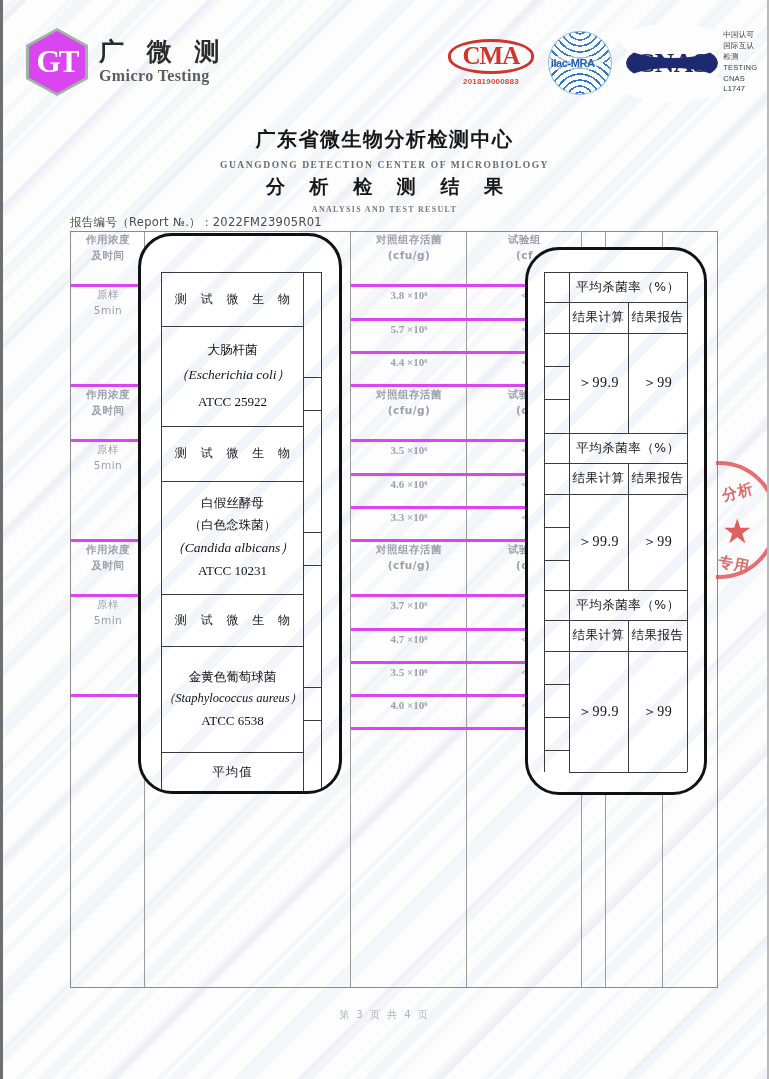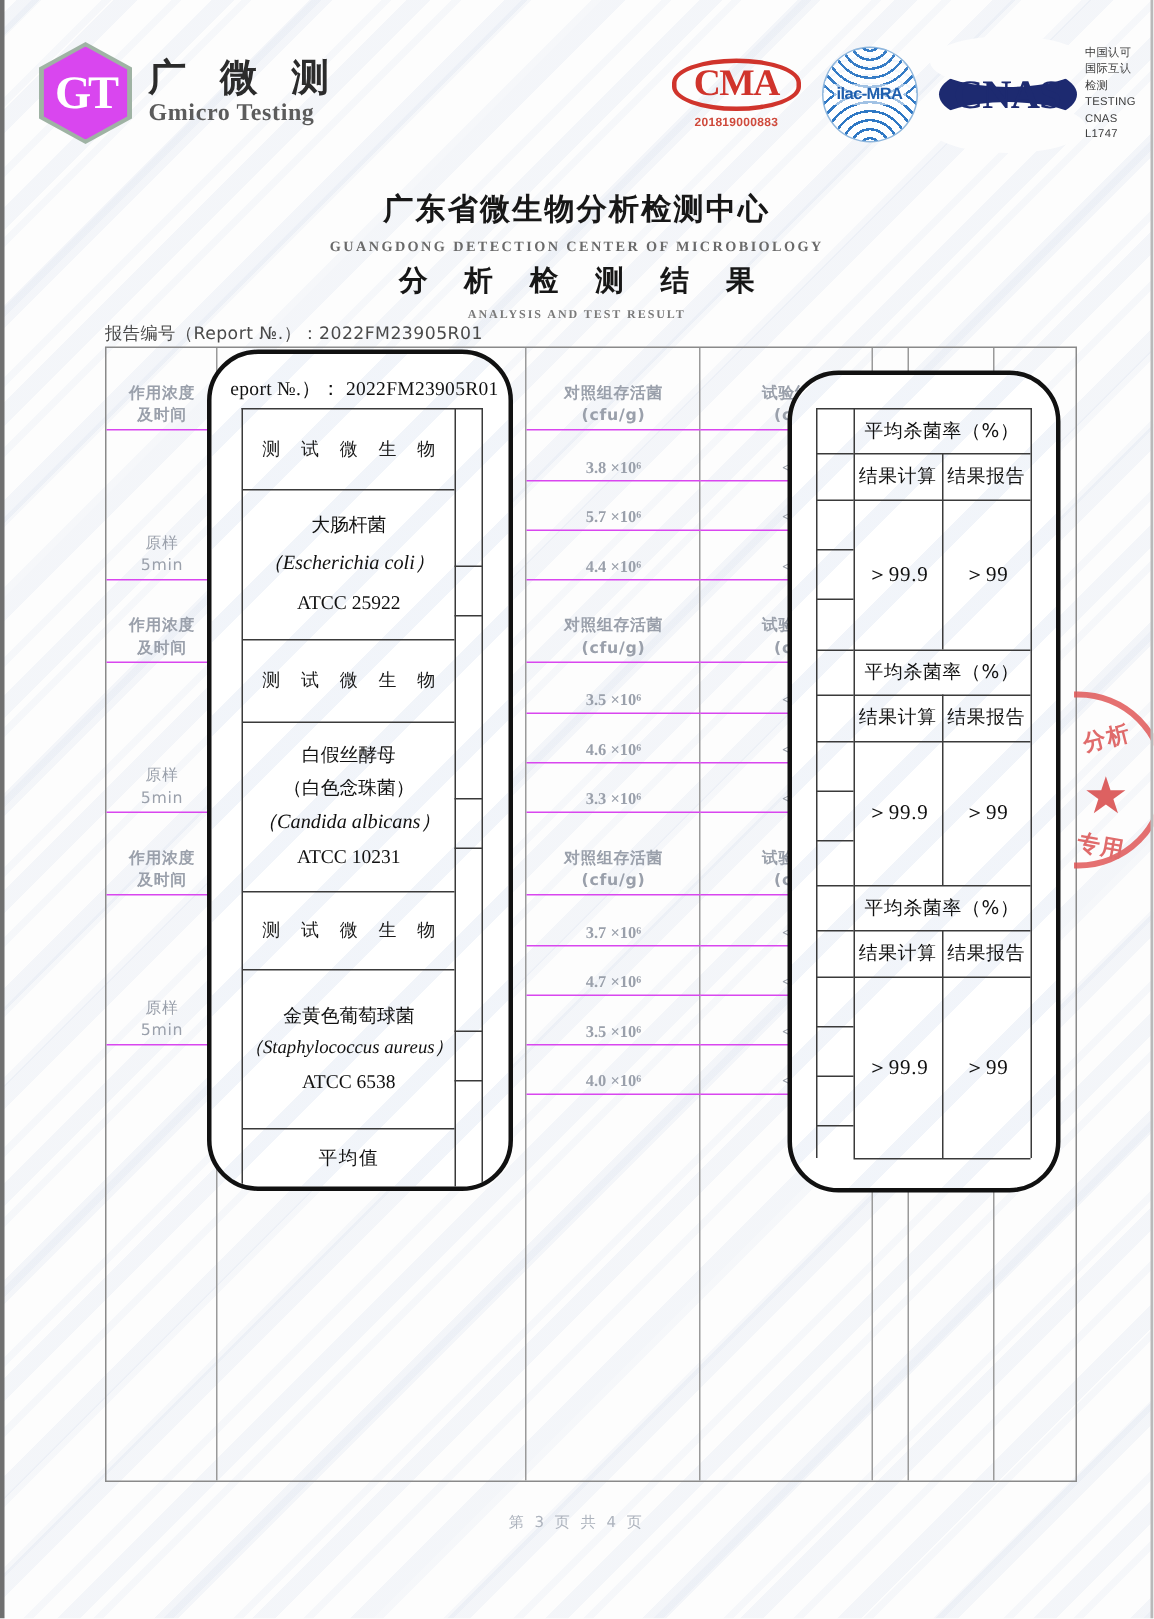--- a/index.html
+++ b/index.html
@@ -62,21 +62,21 @@
     border:3px solid #d0342c;border-radius:50%/46%;
     font-family:"Liberation Serif",serif;font-weight:bold;font-size:25px;color:#d0342c;
     letter-spacing:-1px;padding:1px 4px 2px;line-height:1.05;
   }
   .cma-num{color:#cf4a3c;font-size:8px;letter-spacing:.2px;margin-top:3px;
     font-family:"Liberation Sans",sans-serif;font-weight:bold;}
   .ilac{width:62px;height:62px;border-radius:50%;position:relative;overflow:hidden;
     background:
       repeating-radial-gradient(circle at 50% 108%, #2f78c4 0 1.6px, #ffffff 1.6px 6px),
       #fff;
-    border:1px solid #8fb7dd;display:flex;align-items:center;justify-content:center;}
+    border:1px solid #8fb7dd;display:flex;align-items:center;justify-content:flex-start;}
   .ilac::after{
     content:"";position:absolute;left:0;top:0;width:62px;height:62px;
     background:repeating-radial-gradient(circle at 50% -8%, #2f78c4 0 1.6px, #ffffff 1.6px 6px);
     clip-path:polygon(0 0,100% 0,100% 50%,0 50%);opacity:.95;
   }
   .ilac-txt{position:relative;z-index:3;font-family:"Liberation Sans",sans-serif;font-weight:bold;
     font-size:11px;color:#1f5fae;letter-spacing:-.4px;
     background:rgba(255,255,255,.55);padding:1px 2px;white-space:nowrap;}
   .cnas{display:flex;align-items:center;gap:6px;}
   .cnas-mark{position:relative;width:92px;height:50px;}
@@ -101,22 +101,22 @@
 
   
   .report-line{position:absolute;left:70px;top:215px;z-index:3;
     font-family:"DejaVu Sans","Liberation Sans",sans-serif;font-size:11.5px;color:#4a4a4a;
     letter-spacing:.3px;white-space:nowrap;}
 
   
   .doc-table{position:absolute;left:70px;top:231px;width:648px;height:757px;z-index:2;
     border:1px solid #8a8a8a;background:transparent;box-sizing:border-box;}
   .col{position:absolute;top:0;bottom:0;border-right:1px solid #9a9a9a;box-sizing:border-box;}
-  .cell{position:absolute;box-sizing:border-box;border-bottom:1px solid #d946ef;
-    display:flex;align-items:flex-end;justify-content:center;text-align:center;
+  .cell{position:absolute;box-sizing:border-box;border-bottom:3px solid #d946ef;
+    display:flex;align-items:flex-start;justify-content:center;text-align:center;
     font-family:"DejaVu Sans","Liberation Sans",sans-serif;color:#9aa0ab;font-size:10.5px;
     line-height:1.5;letter-spacing:.5px;}
   .cell.num{font-family:"Liberation Serif",serif;color:#9aa0ab;font-weight:bold;font-size:11px;letter-spacing:0;}
   .cell.hdr{font-weight:bold;color:#9aa0ab;}
 
   
   .callout{position:absolute;background:#ffffff;border:3px solid #111;border-radius:34px;
     z-index:5;box-sizing:border-box;overflow:hidden;}
   .callout .cw{position:absolute;inset:0;
     background:repeating-linear-gradient(-45deg,
@@ -306,21 +306,20 @@
   <div class="cell num" style="left:396px;top:432px;width:115px;height:33px;">
       <span>&lt;</span>
     </div>
   <div class="cell num" style="left:396px;top:465px;width:115px;height:33px;">
       <span>&lt;</span>
     </div>
 </div>
 
 <div class="callout callout-left">
   <div class="cw"></div>
-  <div class="rep-no">eport №.）： 2022FM23905R01</div>
 
   <div class="ol-line" style="left:20px;top:36px;width:1px;height:520px;"></div>
   <div class="ol-line" style="left:180px;top:36px;width:1px;height:520px;"></div>
   <div class="ol-line" style="left:162px;top:36px;width:1px;height:520px;"></div>
   <div class="ol-line" style="left:20px;top:36px;width:161px;height:1px;"></div>
 
   <div class="ol-line" style="left:21px;top:90px;width:141px;height:1px;"></div>
   <div class="ol-row mi-label" style="left:21px;top:36px;width:141px;height:54px;">
       <span>测 试 微 生 物</span>
     </div>

